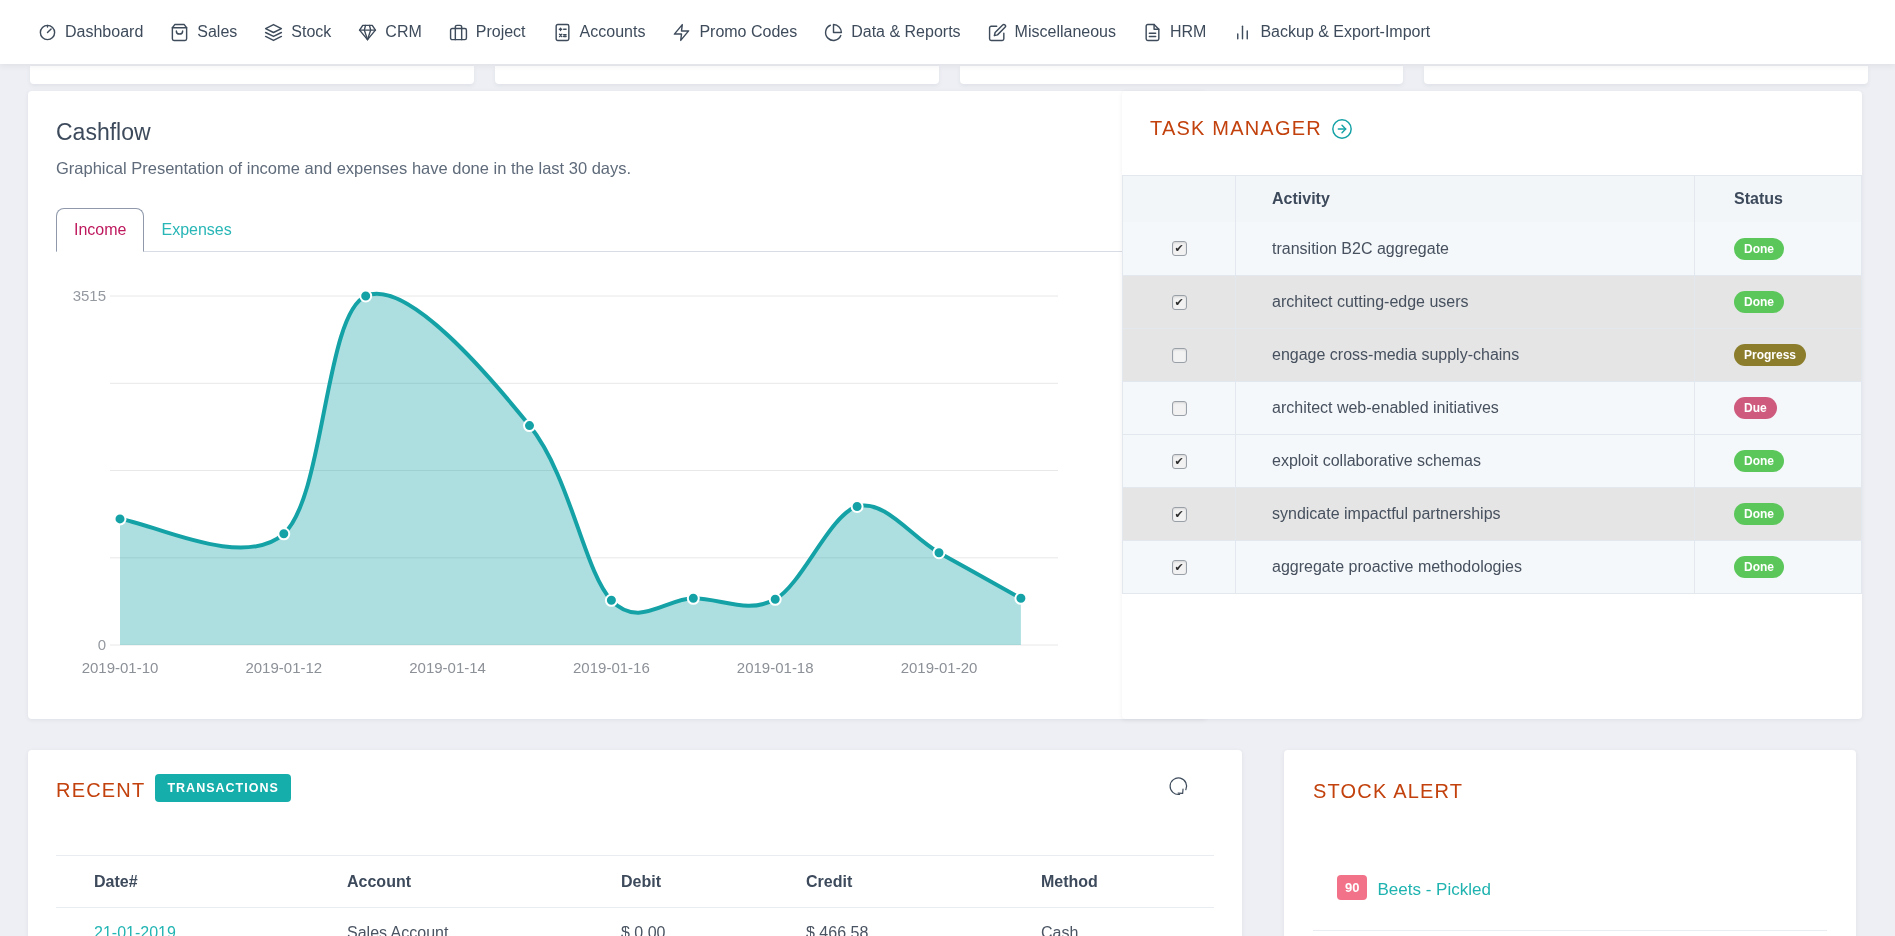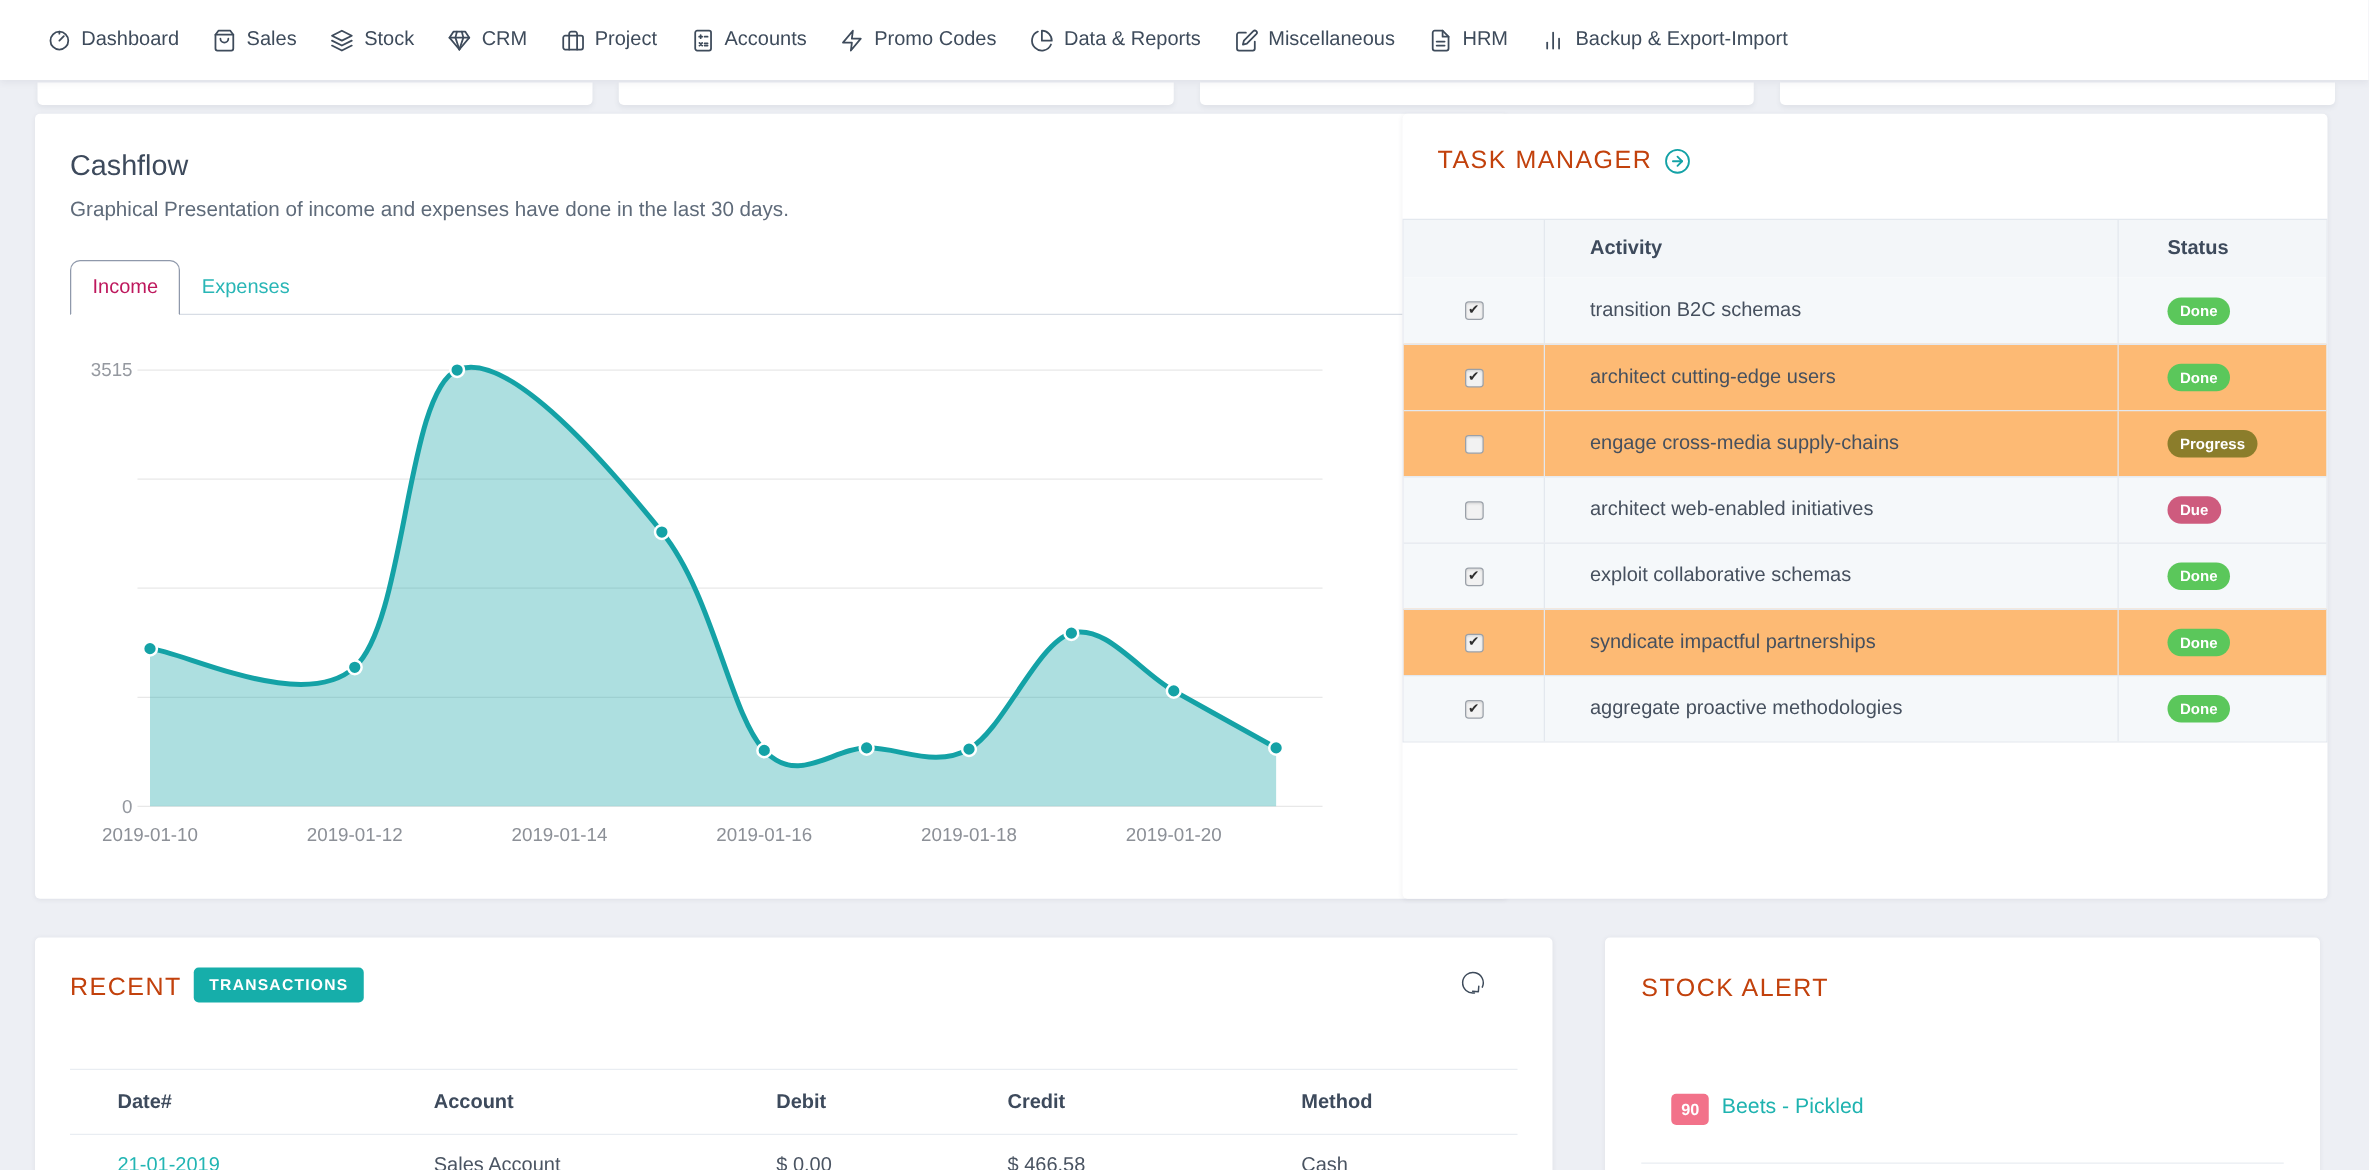--- a/index.html
+++ b/index.html
@@ -49,21 +49,21 @@
   .taskcard { left:1122px; top:91px; width:740px; height:628px; }
   .task-title-row { position:absolute; left:28px; top:26px; display:flex; align-items:center; gap:9px; }
   .task-arrow { width:22px; height:22px; color:#14a2a6; display:inline-flex; }
   .task-arrow svg { width:22px; height:22px; }
   .task-table { position:absolute; left:0; top:84px; width:740px; border:1px solid #e3e8ee; }
   .task-row { display:grid; grid-template-columns:112px 459px 167px; }
   .task-row + .task-row { border-top:1px solid #e3e8ee; }
   .task-row.head { background:#f3f6f9; height:46px; }
   .task-row.body-row { height:53px; }
   .task-row.odd { background:#f5f8fa; }
-  .task-row.even { background:#fdba74; }
+  .task-row.even { background:#e5e5e5; }
   .t-cell { display:flex; align-items:center; }
   .t-cell.mid, .t-cell.last { border-left:1px solid #e3e8ee; }
   .t-check { justify-content:center; }
   .t-activity { padding-left:36px; font-size:16px; color:#46505e; }
   .t-status { padding-left:39px; }
   .th { font-size:16px; font-weight:700; color:#3d4a5c; }
   .cb {
     width:15px; height:15px; border:1px solid #9aa0a8; border-radius:3px; background:#f2f2f2;
     display:inline-flex; align-items:center; justify-content:center; cursor:pointer;
     box-shadow:inset 0 1px 2px rgba(0,0,0,.12);
@@ -86,21 +86,21 @@
   .tx-row { display:grid; grid-template-columns:291px 274px 185px 235px 1fr; align-items:center; }
   .tx-row.head { height:53px; border-top:1px solid #e9edf2; border-bottom:1px solid #e9edf2; }
   .tx-row.body-row { padding-top:16px; }
   .tx-cell { font-size:16px; color:#4a5462; }
   .tx-cell.first { padding-left:38px; }
   .tx-cell.th-cell { font-weight:700; color:#3d4a5c; }
   .tx-link { color:#22b5b3; cursor:pointer; }
   
   .stock { left:1284px; top:750px; width:572px; height:200px; }
   .st-title { position:absolute; left:29px; top:30px; }
-  .st-item { position:absolute; left:29px; top:125px; display:flex; align-items:flex-start; gap:10px;padding-left:24px; }
+  .st-item { position:absolute; left:29px; top:125px; display:flex; align-items:flex-end; gap:10px;padding-left:24px; }
   .qty-badge { background:#f2728a; color:#fff; font-size:13px; font-weight:700; padding:5px 8px; border-radius:4px; }
   .st-link { font-size:17px; color:#1fb3b0; cursor:pointer; }
   .st-divider { position:absolute; left:29px; top:180px; width:514px; border-top:1px solid #e9edf2; }
 </style>
 </head>
 <body>
 
 <div class="navbar">
   <div class="nav-items">
       <div class="nav-item">
@@ -273,21 +273,21 @@
     <div class="task-row head">
       <div class="t-cell t-check"></div>
       <div class="t-cell mid t-activity th">Activity</div>
       <div class="t-cell last t-status th">Status</div>
     </div>
     <div>
         <div class="task-row body-row odd">
           <div class="t-cell t-check">
             <span class="cb checked"></span>
           </div>
-          <div class="t-cell mid t-activity">transition B2C schemas</div>
+          <div class="t-cell mid t-activity">transition B2C aggregate</div>
           <div class="t-cell last t-status">
             <span class="badge badge-done">Done</span>
           </div>
         </div>
         <div class="task-row body-row even">
           <div class="t-cell t-check">
             <span class="cb checked"></span>
           </div>
           <div class="t-cell mid t-activity">architect cutting-edge users</div>
           <div class="t-cell last t-status">

